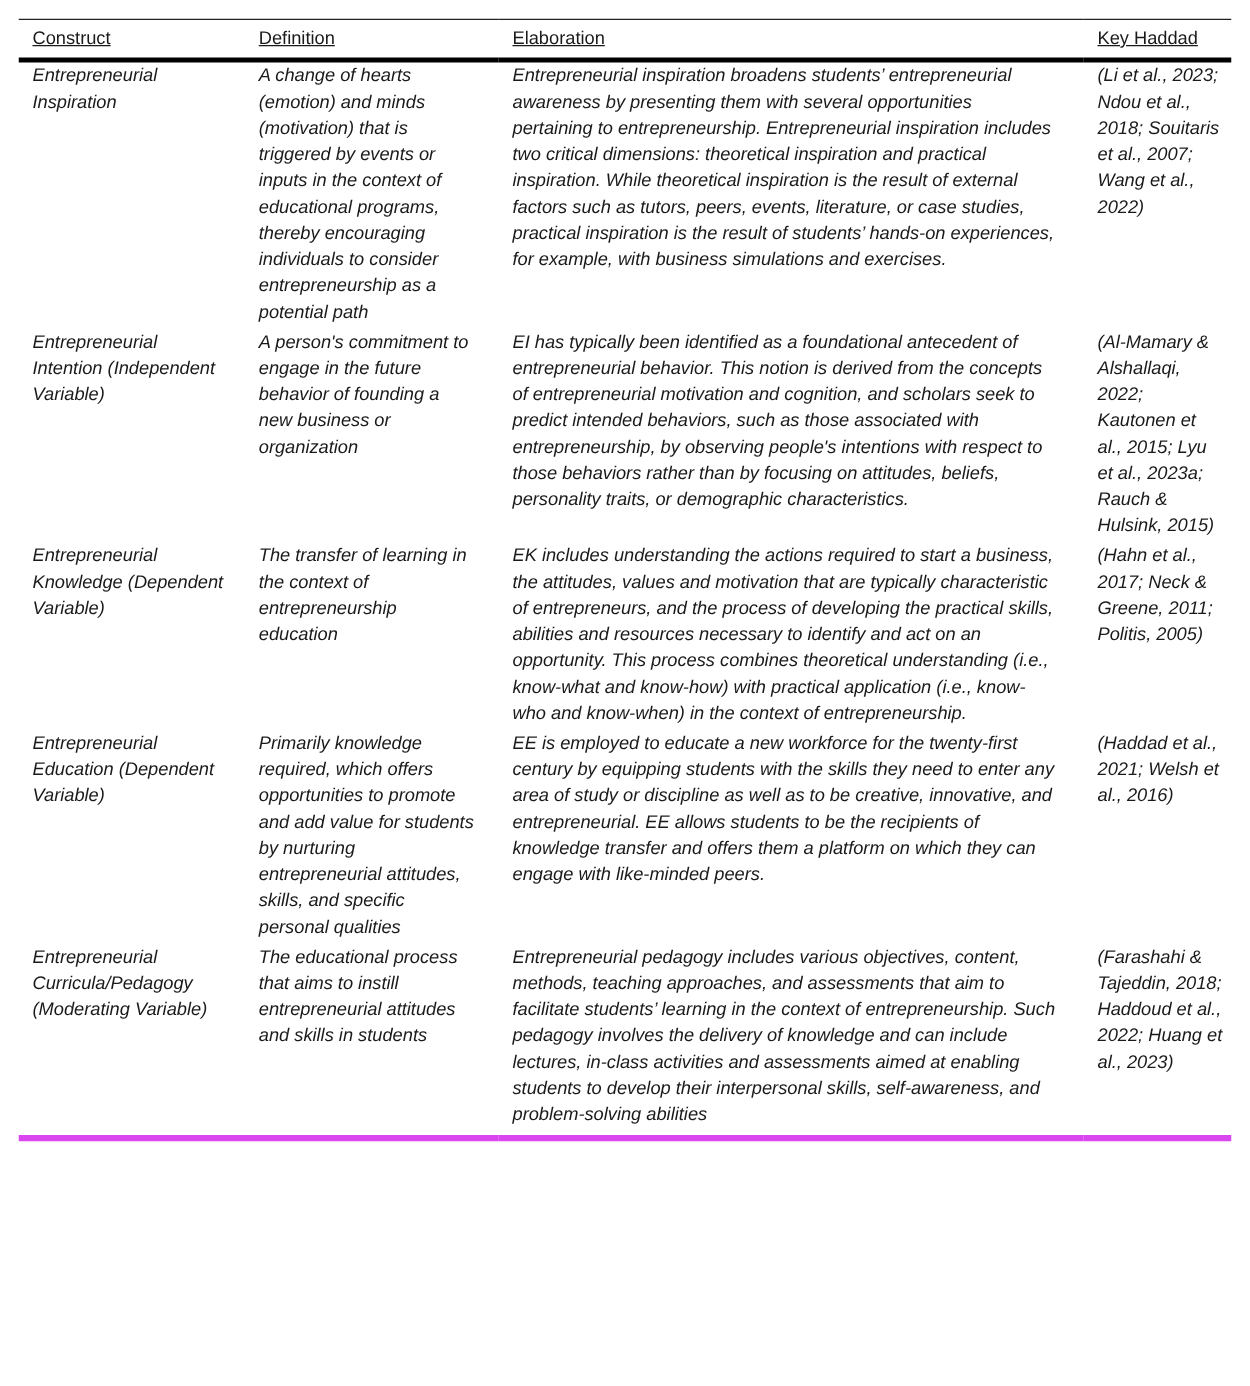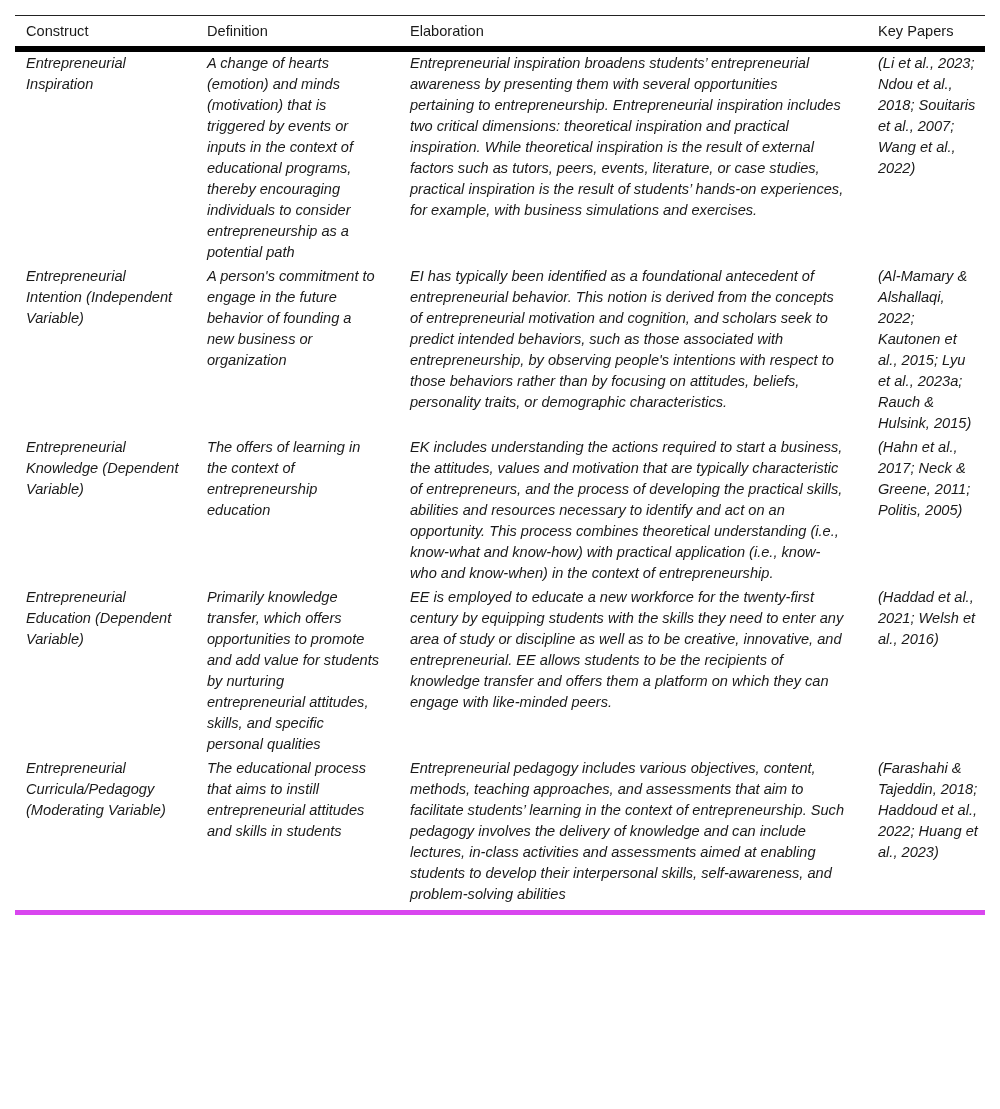--- a/index.html
+++ b/index.html
@@ -22,21 +22,22 @@
       top: 15px;
       width: 970px;
     }
     table {
       width: 970px;
       border-collapse: collapse;
       table-layout: fixed;
     }
     thead tr {
       border-top: 1px solid #222;
-      border-bottom: 6px solid #000000;
+      border-bottom: 4px solid #000000;
+      text-decoration: underline;
     }
     tbody tr:last-child {
       border-bottom: 5px solid #d946ef;
     }
     th {
       font-weight: normal;
       text-align: left;
       vertical-align: top;
       padding: 5px 0 4px 11px;
       height: 21px;
@@ -65,45 +66,45 @@
       <col class="c1">
         <col class="c2">
         <col class="c3">
         <col class="c4">
     </colgroup>
     <thead>
       <tr>
         <th>Construct</th>
         <th>Definition</th>
         <th>Elaboration</th>
-        <th>Key Papers</th>
+        <th>Key Haddad</th>
       </tr>
     </thead>
     <tbody>
       <tr>
         <td class="construct">Entrepreneurial Inspiration</td>
         <td class="definition">A change of hearts (emotion) and minds (motivation) that is triggered by events or inputs in the context of educational programs, thereby encouraging individuals to consider entrepreneurship as a potential path</td>
         <td class="elaboration">Entrepreneurial inspiration broadens students’ entrepreneurial awareness by presenting them with several opportunities pertaining to entrepreneurship. Entrepreneurial inspiration includes two critical dimensions: theoretical inspiration and practical inspiration. While theoretical inspiration is the result of external factors such as tutors, peers, events, literature, or case studies, practical inspiration is the result of students’ hands-on experiences, for example, with business simulations and exercises.</td>
         <td class="papers">(Li et al., 2023; Ndou et al., 2018; Souitaris et al., 2007; Wang et al., 2022)</td>
       </tr>
       <tr>
         <td class="construct">Entrepreneurial Intention (Independent Variable)</td>
         <td class="definition">A person's commitment to engage in the future behavior of founding a new business or organization</td>
         <td class="elaboration">EI has typically been identified as a foundational antecedent of entrepreneurial behavior. This notion is derived from the concepts of entrepreneurial motivation and cognition, and scholars seek to predict intended behaviors, such as those associated with entrepreneurship, by observing people's intentions with respect to those behaviors rather than by focusing on attitudes, beliefs, personality traits, or demographic characteristics.</td>
         <td class="papers">(Al-Mamary &amp; Alshallaqi, 2022; Kautonen et al., 2015; Lyu et al., 2023a; Rauch &amp; Hulsink, 2015)</td>
       </tr>
       <tr>
         <td class="construct">Entrepreneurial Knowledge (Dependent Variable)</td>
-        <td class="definition">The offers of learning in the context of entrepreneurship education</td>
+        <td class="definition">The transfer of learning in the context of entrepreneurship education</td>
         <td class="elaboration">EK includes understanding the actions required to start a business, the attitudes, values and motivation that are typically characteristic of entrepreneurs, and the process of developing the practical skills, abilities and resources necessary to identify and act on an opportunity. This process combines theoretical understanding (i.e., know-what and know-how) with practical application (i.e., know-who and know-when) in the context of entrepreneurship.</td>
         <td class="papers">(Hahn et al., 2017; Neck &amp; Greene, 2011; Politis, 2005)</td>
       </tr>
       <tr>
         <td class="construct">Entrepreneurial Education (Dependent Variable)</td>
-        <td class="definition">Primarily knowledge transfer, which offers opportunities to promote and add value for students by nurturing entrepreneurial attitudes, skills, and specific personal qualities</td>
+        <td class="definition">Primarily knowledge required, which offers opportunities to promote and add value for students by nurturing entrepreneurial attitudes, skills, and specific personal qualities</td>
         <td class="elaboration">EE is employed to educate a new workforce for the twenty-first century by equipping students with the skills they need to enter any area of study or discipline as well as to be creative, innovative, and entrepreneurial. EE allows students to be the recipients of knowledge transfer and offers them a platform on which they can engage with like-minded peers.</td>
         <td class="papers">(Haddad et al., 2021; Welsh et al., 2016)</td>
       </tr>
       <tr class="last">
         <td class="construct">Entrepreneurial Curricula/Pedagogy (Moderating Variable)</td>
         <td class="definition">The educational process that aims to instill entrepreneurial attitudes and skills in students</td>
         <td class="elaboration">Entrepreneurial pedagogy includes various objectives, content, methods, teaching approaches, and assessments that aim to facilitate students’ learning in the context of entrepreneurship. Such pedagogy involves the delivery of knowledge and can include lectures, in-class activities and assessments aimed at enabling students to develop their interpersonal skills, self-awareness, and problem-solving abilities</td>
         <td class="papers">(Farashahi &amp; Tajeddin, 2018; Haddoud et al., 2022; Huang et al., 2023)</td>
       </tr>
     </tbody>

